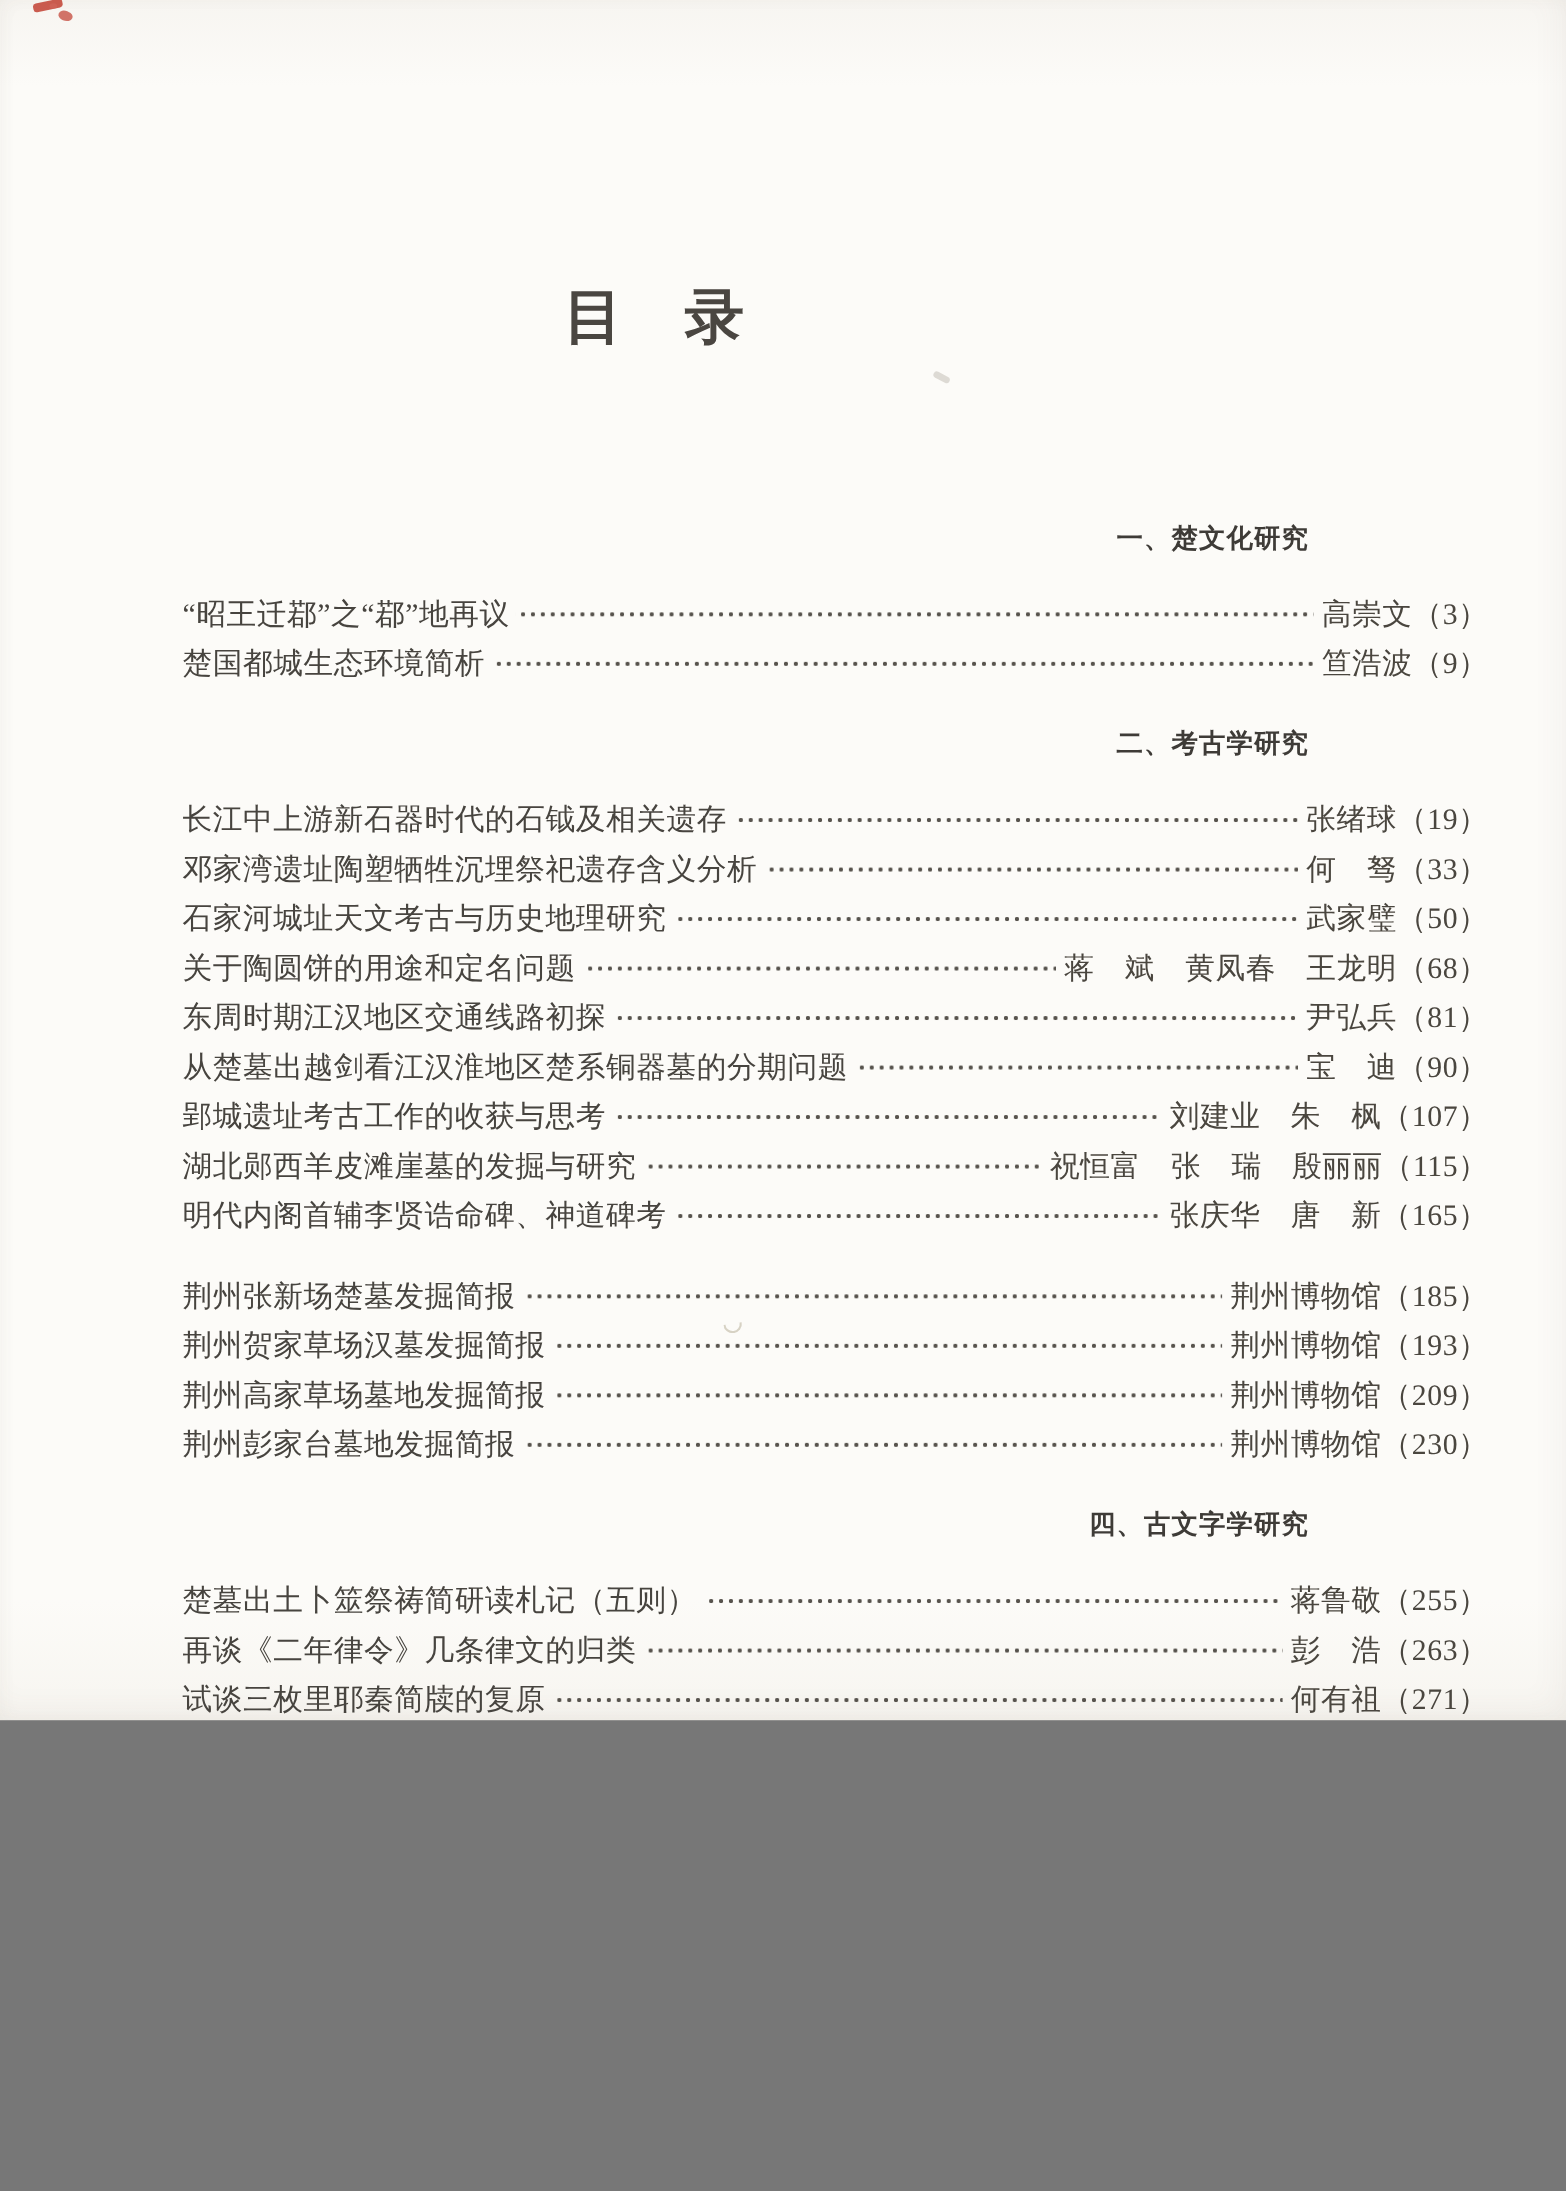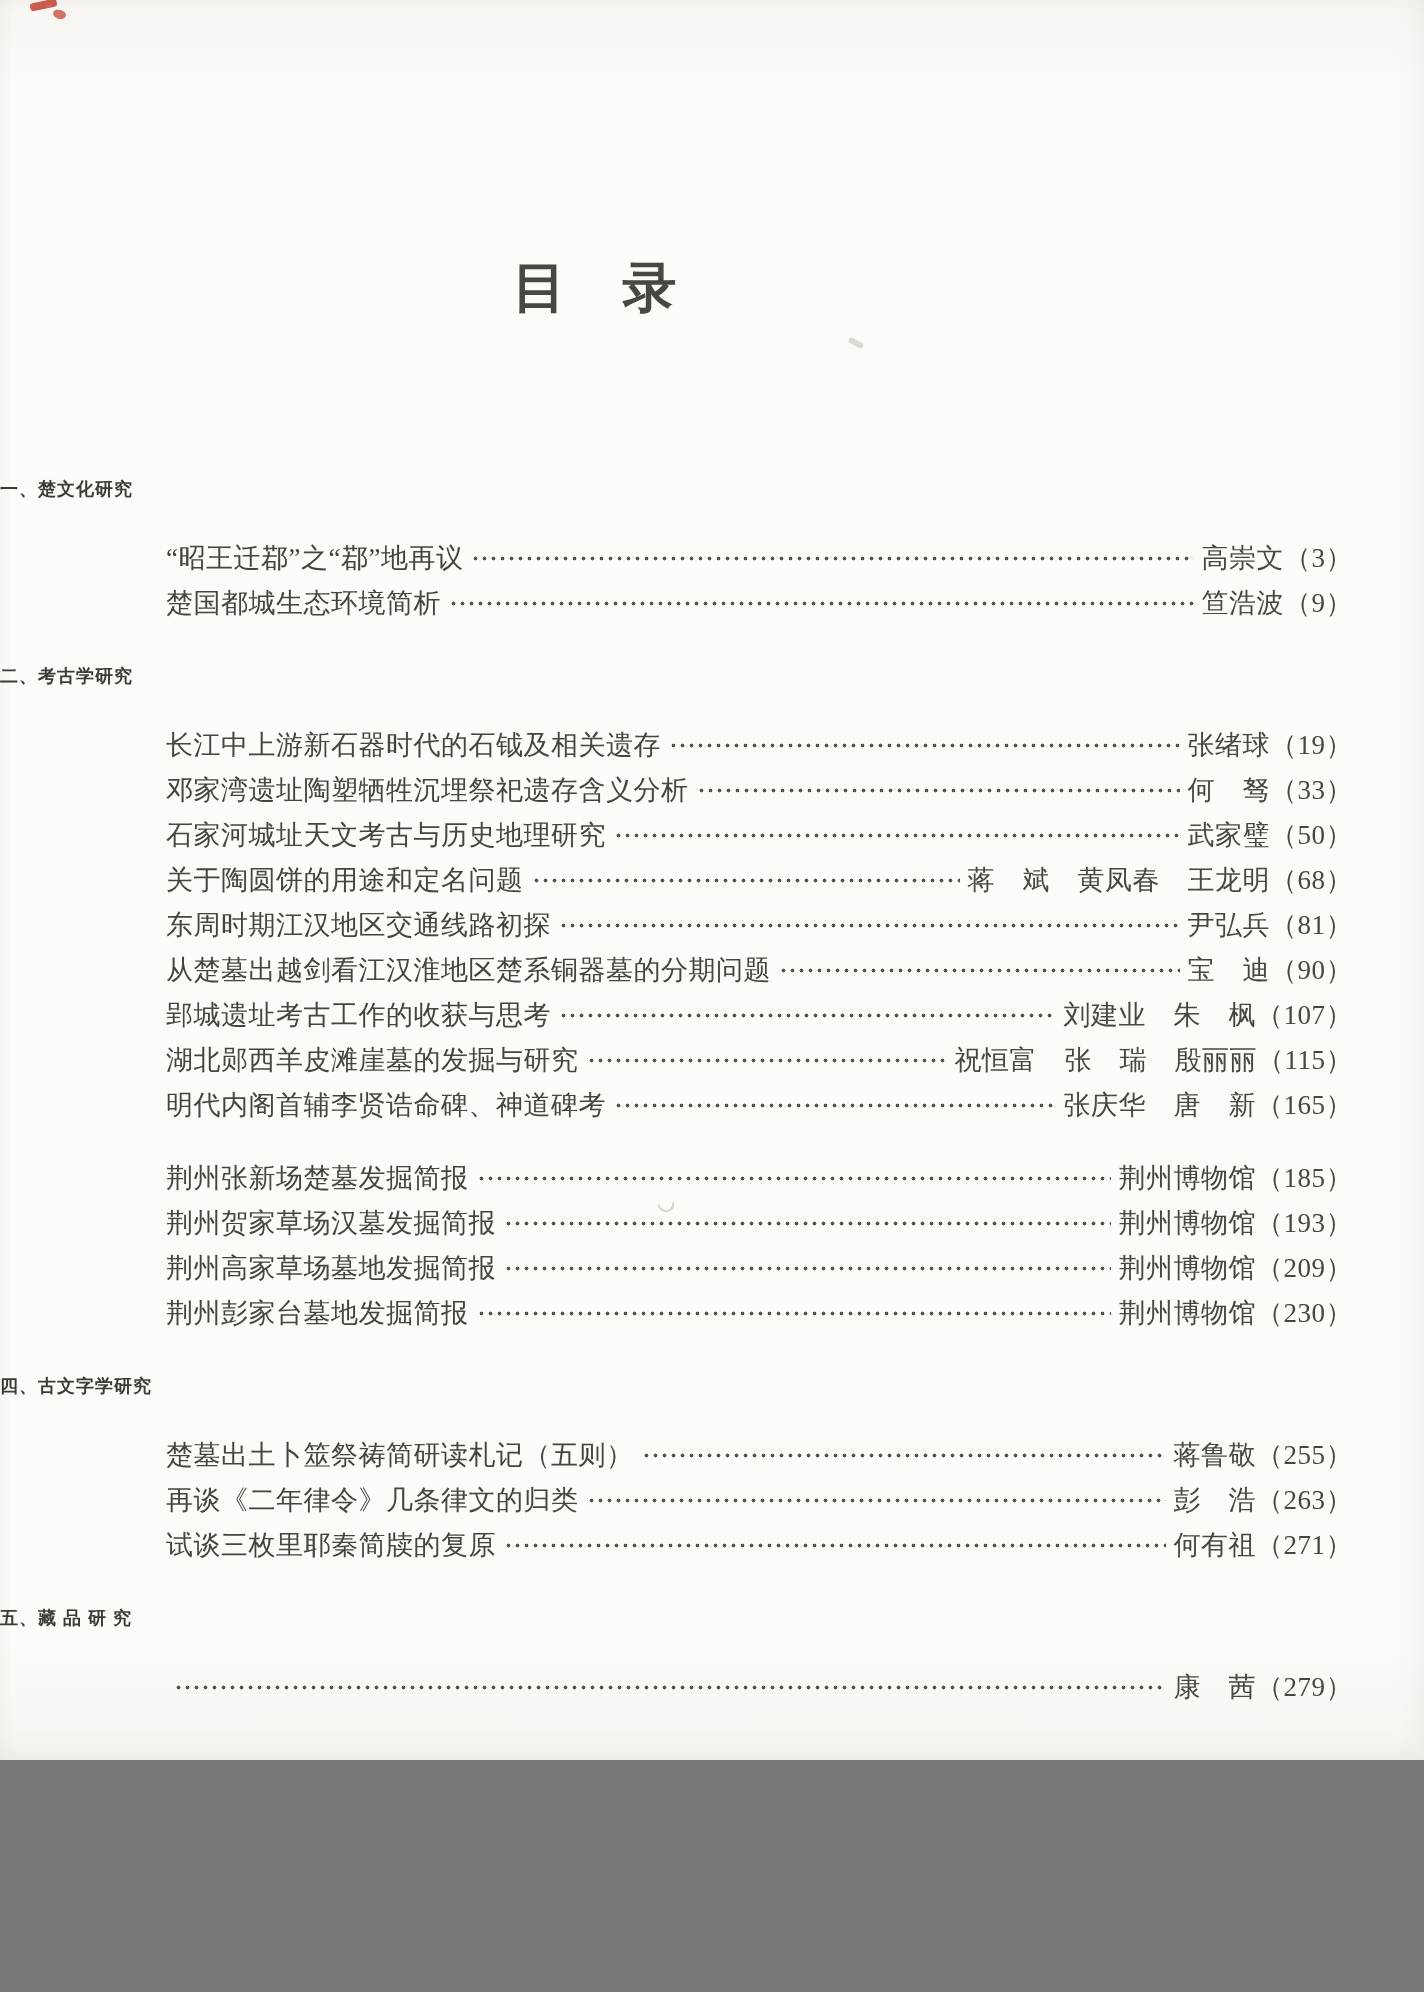--- a/index.html
+++ b/index.html
@@ -3,21 +3,21 @@
 <meta charset="utf-8">
 <style>
   html, body {
     margin: 0;
     padding: 0;
     background: #777;
   }
   .page {
     position: relative;
     width: 1424px;
-    height: 1760px;
+    height: 1564px;
     margin: 0 auto;
     box-sizing: border-box;
     padding-top: 256px;
     overflow: hidden;
     background: linear-gradient(180deg, #f7f5f1 0%, #fcfbf8 5%, #fcfbf8 93%, #f7f5f0 100%);
     box-shadow: inset -8px -10px 26px rgba(90,85,75,0.05), inset 4px 0 14px rgba(90,85,75,0.03);
     color: #47443f;
     font-family: "Liberation Serif", "DejaVu Serif", serif;
   }
 
@@ -41,23 +41,23 @@
   }
 
   #sections { margin-top: 147px; }
 
   .toc-section { margin-top: 28px; }
   .toc-section:first-child { margin-top: 0; }
 
   .section-heading {
     margin: 0 0 24px 0;
     width: 1190px;
-    text-align: left;
+    text-align: right;
     font-family: "Liberation Sans", "DejaVu Sans", sans-serif;
-    font-size: 18px;
+    font-size: 24px;
     line-height: 45px;
     font-weight: 700;
     color: #3e3b37;
     letter-spacing: 1px;
   }
 
   .entries {
     margin-left: 166px;
     margin-right: 71px;
   }

